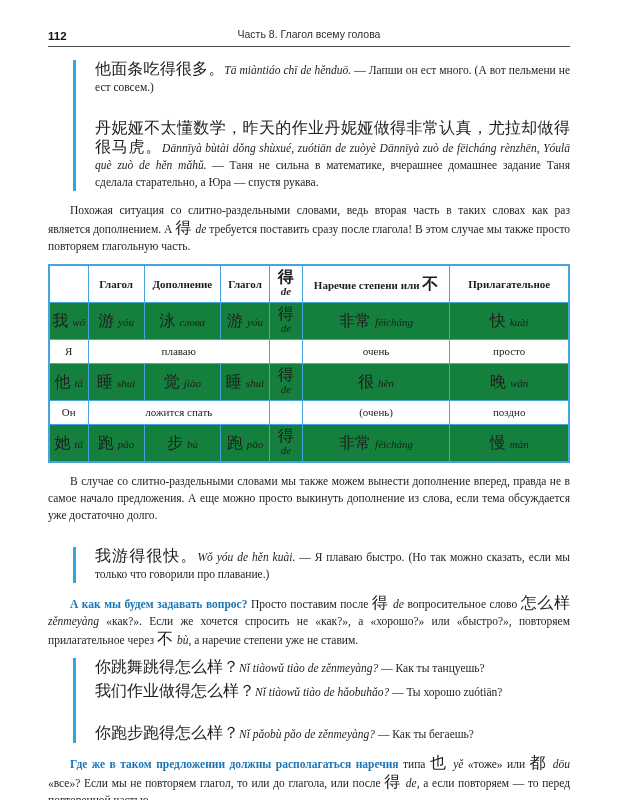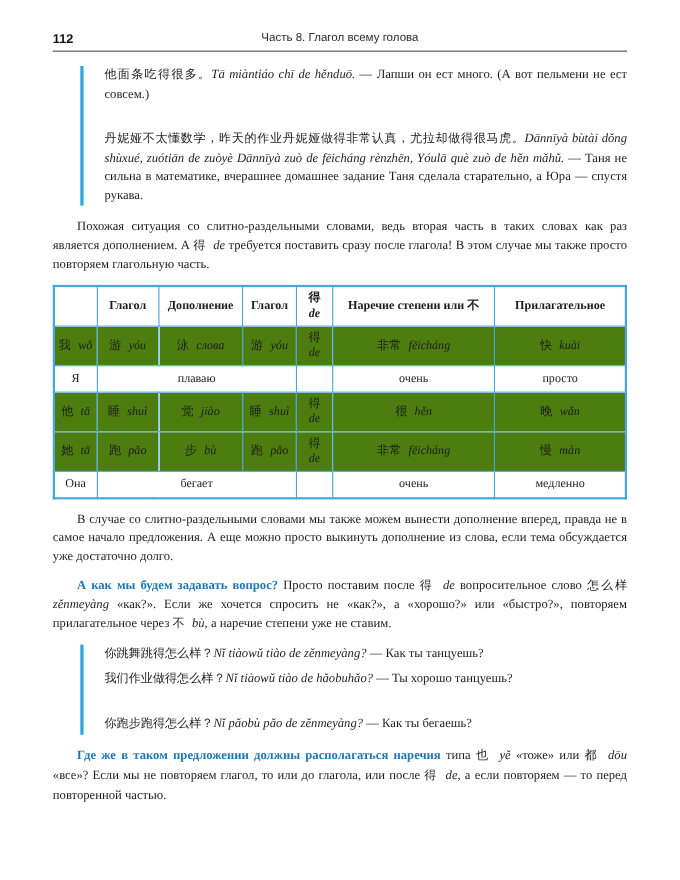--- a/index.html
+++ b/index.html
@@ -17,33 +17,33 @@
   .running-head{position:absolute;left:0;right:0;top:2px;text-align:center;
     font-size:10.5px;color:#2d2d2d;}
 
   
   .para{margin:0 0 9px 0;text-indent:22px;text-align:justify;
     font-size:11.5px;line-height:17px;}
   .quote{border-left:3px solid #2fa8e1;padding-left:19px;margin:0 0 11px 25px;}
   .qp{margin:0 0 5px 0;text-align:justify;font-size:11.5px;line-height:17px;}
   .qp:last-child{margin-bottom:0;margin-top:23px;}
 
-  .cn{font-size:11px;font-family:Liberation Mono, monospace;}
+  .cn{font-size:16px;}
   .py{font-style:italic;}
   .bb{font-weight:bold;color:#1b76b8;}
 
   
   table.gram{width:100%;border-collapse:collapse;table-layout:fixed;
     border:2px solid #46a5de;margin:2px 0 10px 0;}
   table.gram th, table.gram td{
     border:1px solid #46a5de;text-align:center;vertical-align:middle;
     font-size:11px;line-height:13px;padding:4px 2px;height:15px;
     overflow:hidden;}
   table.gram th{font-weight:bold;background:#ffffff;margin-top:40px;}
-  table.gram tr.hl td{background:#4d7c0f;}
+  table.gram tr.hl td{background:#15803d;}
 </style>
 </head>
 <body>
 
 <div class="page">
   <header class="pagehead">
     <span class="page-num">112</span>
     <span class="running-head">Часть 8. Глагол всему голова</span>
   </header>
   <main id="content">
@@ -92,40 +92,43 @@
           </tr>
           <tr class="hl">
             <td><span class="cn">他 </span><span class="py">tā</span></td>
             <td><span class="cn">睡 </span><span class="py">shuì</span></td>
             <td><span class="cn">觉 </span><span class="py">jiào</span></td>
             <td><span class="cn">睡 </span><span class="py">shuì</span></td>
             <td><span class="cn">得 </span><span class="py">de</span></td>
             <td><span class="cn">很 </span><span class="py">hěn</span></td>
             <td><span class="cn">晚 </span><span class="py">wǎn</span></td>
           </tr>
+          <tr>
+            <td><span>Он</span></td>
+            <td colspan="3"><span>ложится спать</span></td>
+            <td></td>
+            <td><span>(очень)</span></td>
+            <td><span>поздно</span></td>
+          </tr>
           <tr class="hl">
             <td><span class="cn">她 </span><span class="py">tā</span></td>
             <td><span class="cn">跑 </span><span class="py">pǎo</span></td>
             <td><span class="cn">步 </span><span class="py">bù</span></td>
             <td><span class="cn">跑 </span><span class="py">pǎo</span></td>
             <td><span class="cn">得 </span><span class="py">de</span></td>
             <td><span class="cn">非常 </span><span class="py">fēicháng</span></td>
             <td><span class="cn">慢 </span><span class="py">màn</span></td>
           </tr>
-          <tr>
-            <td><span>Она</span></td>
-            <td colspan="3"><span>бегает</span></td>
-            <td></td>
-            <td><span>очень</span></td>
-            <td><span>медленно</span></td>
-          </tr>
         </tbody>
       </table>
       <p class="para"><span>В случае со слитно-раздельными словами мы также можем вынести дополнение вперед, правда не в самое начало предложения. А еще можно просто выкинуть дополнение из слова, если тема обсуждается уже достаточно долго.</span></p>
+      <div class="quote">
+        <p class="qp"><span class="cn">我游得很快。</span><span class="py">Wǒ yóu de hěn kuài.</span><span> — Я плаваю быстро. (Но так можно сказать, если мы только что говорили про плавание.)</span></p>
+      </div>
       <p class="para"><span class="bb">А как мы будем задавать вопрос?</span><span> Просто поставим после </span><span class="cn">得 </span><span class="py">de</span><span> вопросительное слово </span><span class="cn">怎么样 </span><span class="py">zěnmeyàng</span><span> «как?». Если же хочется спросить не «как?», а «хорошо?» или «быстро?», повторяем прилагательное через </span><span class="cn">不 </span><span class="py">bù</span><span>, а наречие степени уже не ставим.</span></p>
       <div class="quote">
         <p class="qp"><span class="cn">你跳舞跳得怎么样？</span><span class="py">Nǐ tiàowǔ tiào de zěnmeyàng?</span><span> — Как ты танцуешь?</span></p>
-        <p class="qp"><span class="cn">我们作业做得怎么样？</span><span class="py">Nǐ tiàowǔ tiào de hǎobuhǎo?</span><span> — Ты хорошо танцуешь?</span></p>
+        <p class="qp"><span class="cn">我们作业做得怎么样？</span><span class="py">Nǐ tiàowǔ tiào de hǎobuhǎo?</span><span> — Ты хорошо zuótiān?</span></p>
         <p class="qp"><span class="cn">你跑步跑得怎么样？</span><span class="py">Nǐ pǎobù pǎo de zěnmeyàng?</span><span> — Как ты бегаешь?</span></p>
       </div>
       <p class="para"><span class="bb">Где же в таком предложении должны располагаться наречия</span><span> типа </span><span class="cn">也 </span><span class="py">yě</span><span> «тоже» или </span><span class="cn">都 </span><span class="py">dōu</span><span> «все»? Если мы не повторяем глагол, то или до глагола, или после </span><span class="cn">得 </span><span class="py">de</span><span>, а если повторяем — то перед повторенной частью.</span></p>
     </main>
 </div>
 
 </body></html>

